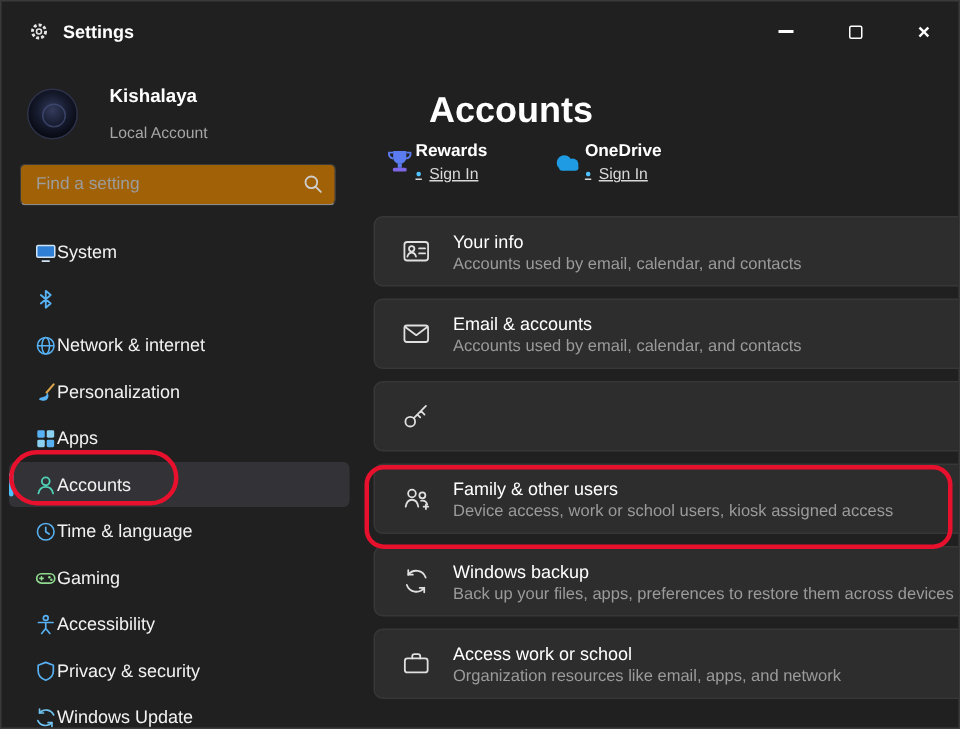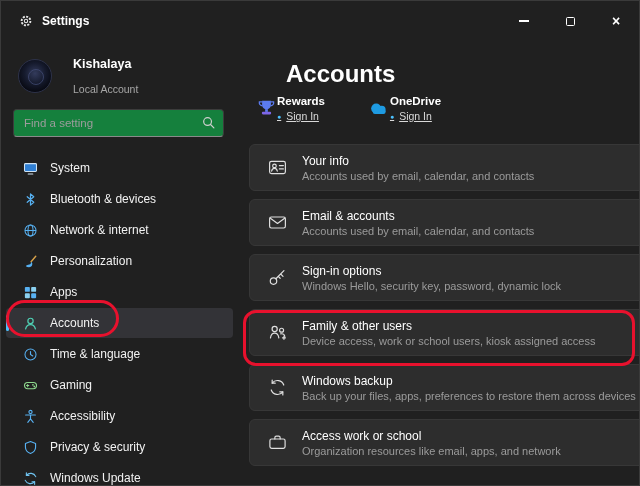--- a/index.html
+++ b/index.html
@@ -35,32 +35,32 @@
     background: radial-gradient(circle at 50% 42%, #333b5c 0%, #161b2e 42%, #090b14 72%, #04050a 100%);
     border: 1px solid #2c3148; position: relative; flex: none;
   }
   .avatar::after { content:""; position:absolute; left:9px; top:9px; width:14px; height:14px;
     border-radius:50%; border:1px solid #46507a; opacity:.7; }
   .user-name { font-size: 12.5px; font-weight: 700; color: #fff; }
   .user-type { font-size: 10.5px; color: #a6a6a6; margin-top: 12px; }
 
   .search { position: relative; margin: 0 14px 12px 12px; }
   .search input {
-    width: 100%; height: 28px; background: #15803d;
+    width: 100%; height: 28px; background: #a16207;
     border: 1px solid #3c3c3c; border-bottom: 1px solid #8a8a8a;
     border-radius: 4px; color: #fff; font-size: 11.5px; padding: 0 30px 0 10px;
     font-family: "Liberation Sans", sans-serif; outline: none;
   }
   .search input::placeholder { color: #9c9c9c; }
   .search-icon { position: absolute; right: 9px; top: 7px; }
 
   nav { padding: 4px 5px 0 5px; }
   .nav-item {
     position: relative; height: 30px; margin-bottom: 1px;
-    display: flex; align-items: center; gap: 12px;
+    display: flex; align-items: center; 
     padding-left: 16px; border-radius: 4px; cursor: default;
   }
   .nav-item.active { background: #333337; }
   .accent-pill { position: absolute; left: 0; top: 7px; width: 3px; height: 16px; border-radius: 2px; background: #4cc2ff; }
   .nav-icon { width: 16px; display: flex; justify-content: center; flex: none; }
   .nav-label { font-size: 12px; color: #f2f2f2; white-space: nowrap; }
 
   
   main { flex: 1; padding: 0 14px 0 11px; }
   .page-title { font-size: 24px; line-height: 30px; font-weight: 700; margin: 18px 0 0 37px; color: #fff; }
@@ -145,21 +145,20 @@
           </span>
           <span class="nav-label">System</span>
         </div>
 
         <div class="nav-item">
           <span class="nav-icon">
             <svg width="15" height="15" viewBox="0 0 16 16">
               <path d="M4.5 5 L11.5 11 L8 14 L8 2 L11.5 5 L4.5 11" fill="none" stroke="#57b1f2" stroke-width="1.3" stroke-linejoin="round" stroke-linecap="round"></path>
             </svg>
           </span>
-          <span class="nav-label">Bluetooth &amp; devices</span>
         </div>
 
         <div class="nav-item">
           <span class="nav-icon">
             <svg width="15" height="15" viewBox="0 0 16 16">
               <circle cx="8" cy="8" r="5.9" fill="none" stroke="#57b1f2" stroke-width="1.1"></circle>
               <ellipse cx="8" cy="8" rx="2.7" ry="5.9" fill="none" stroke="#57b1f2" stroke-width="1.1"></ellipse>
               <line x1="2.1" y1="8" x2="13.9" y2="8" stroke="#57b1f2" stroke-width="1.1"></line>
             </svg>
           </span>
@@ -326,24 +325,20 @@
           <span class="chev">›</span>
         </div>
 
         <div class="row">
           <span class="row-icon">
             <svg width="19" height="19" viewBox="0 0 20 20" fill="none" stroke="#e0e0e0" stroke-width="1.25" stroke-linecap="round" stroke-linejoin="round">
               <circle cx="5.8" cy="13.8" r="3.4"></circle>
               <path d="M8.3 11.3 L16.8 2.8 M13.3 6.3 L15.8 8.8 M10.8 8.8 L12.8 10.8"></path>
             </svg>
           </span>
-          <div>
-            <div class="row-title">Sign-in options</div>
-            <div class="row-sub">Windows Hello, security key, password, dynamic lock</div>
-          </div>
           <span class="chev">›</span>
         </div>
 
         <div class="row">
           <span class="row-icon">
             <svg width="19" height="19" viewBox="0 0 20 20" fill="none" stroke="#e0e0e0" stroke-width="1.25" stroke-linecap="round" stroke-linejoin="round">
               <circle cx="7" cy="6.3" r="2.7"></circle>
               <path d="M2.6 15.6 c.5-3.2 2.3-4.9 4.4-4.9 s3.9 1.7 4.4 4.9"></path>
               <circle cx="14.3" cy="7.6" r="2.1"></circle>
               <path d="M13.4 11.4 c.3-.1 .6-.1 1-.1 1.6 0 2.9 1 3.3 2.8"></path>

